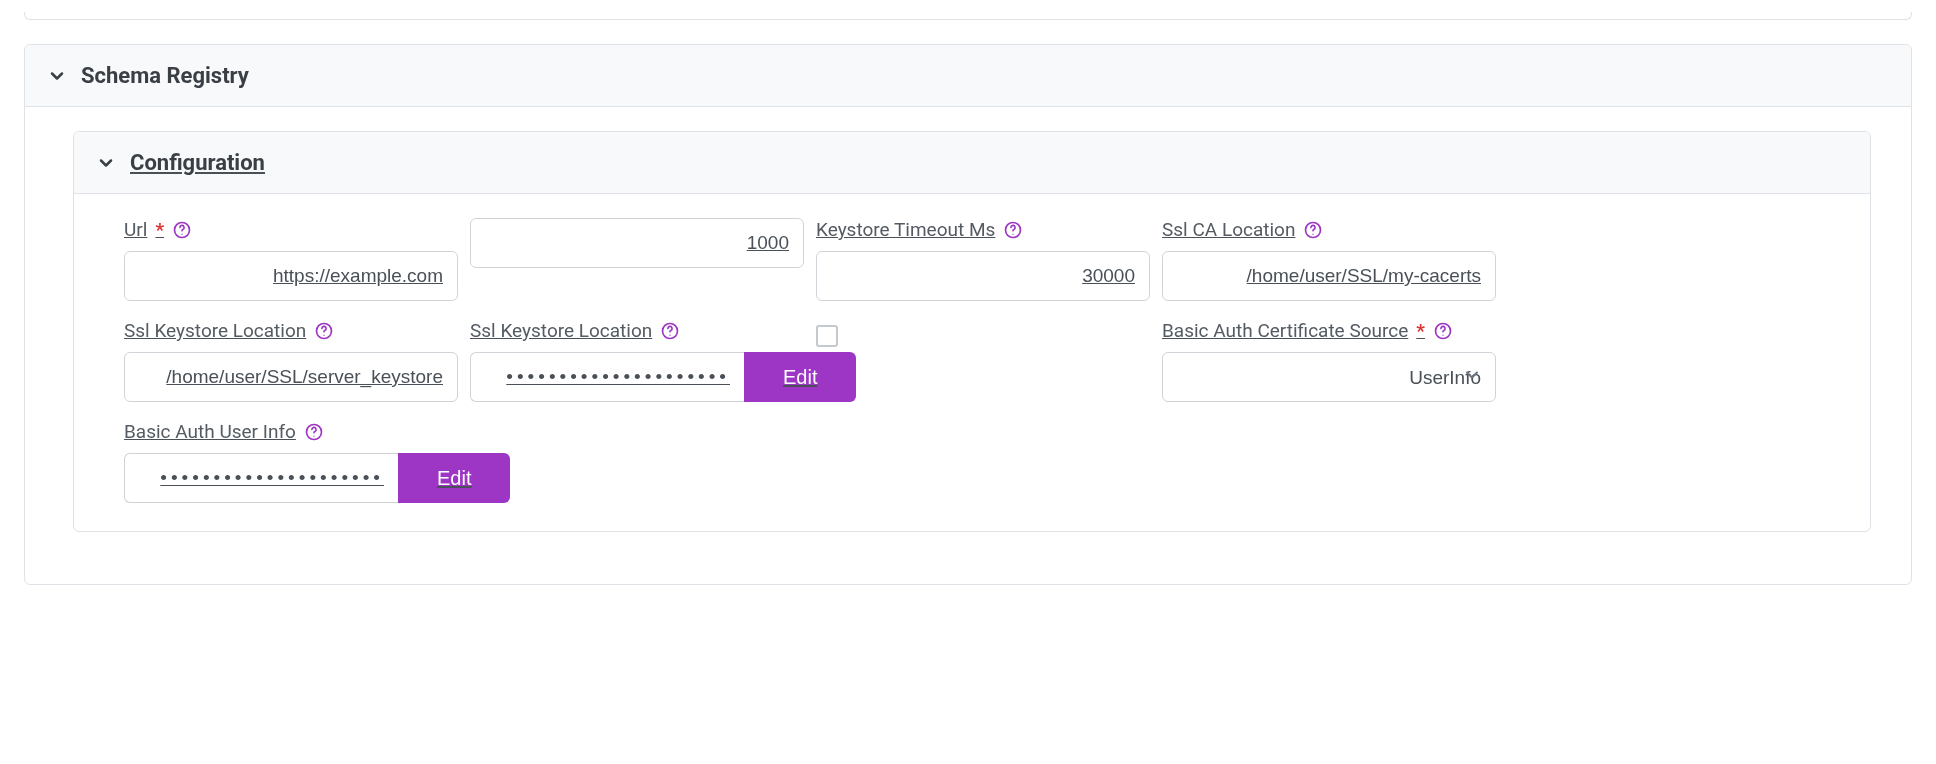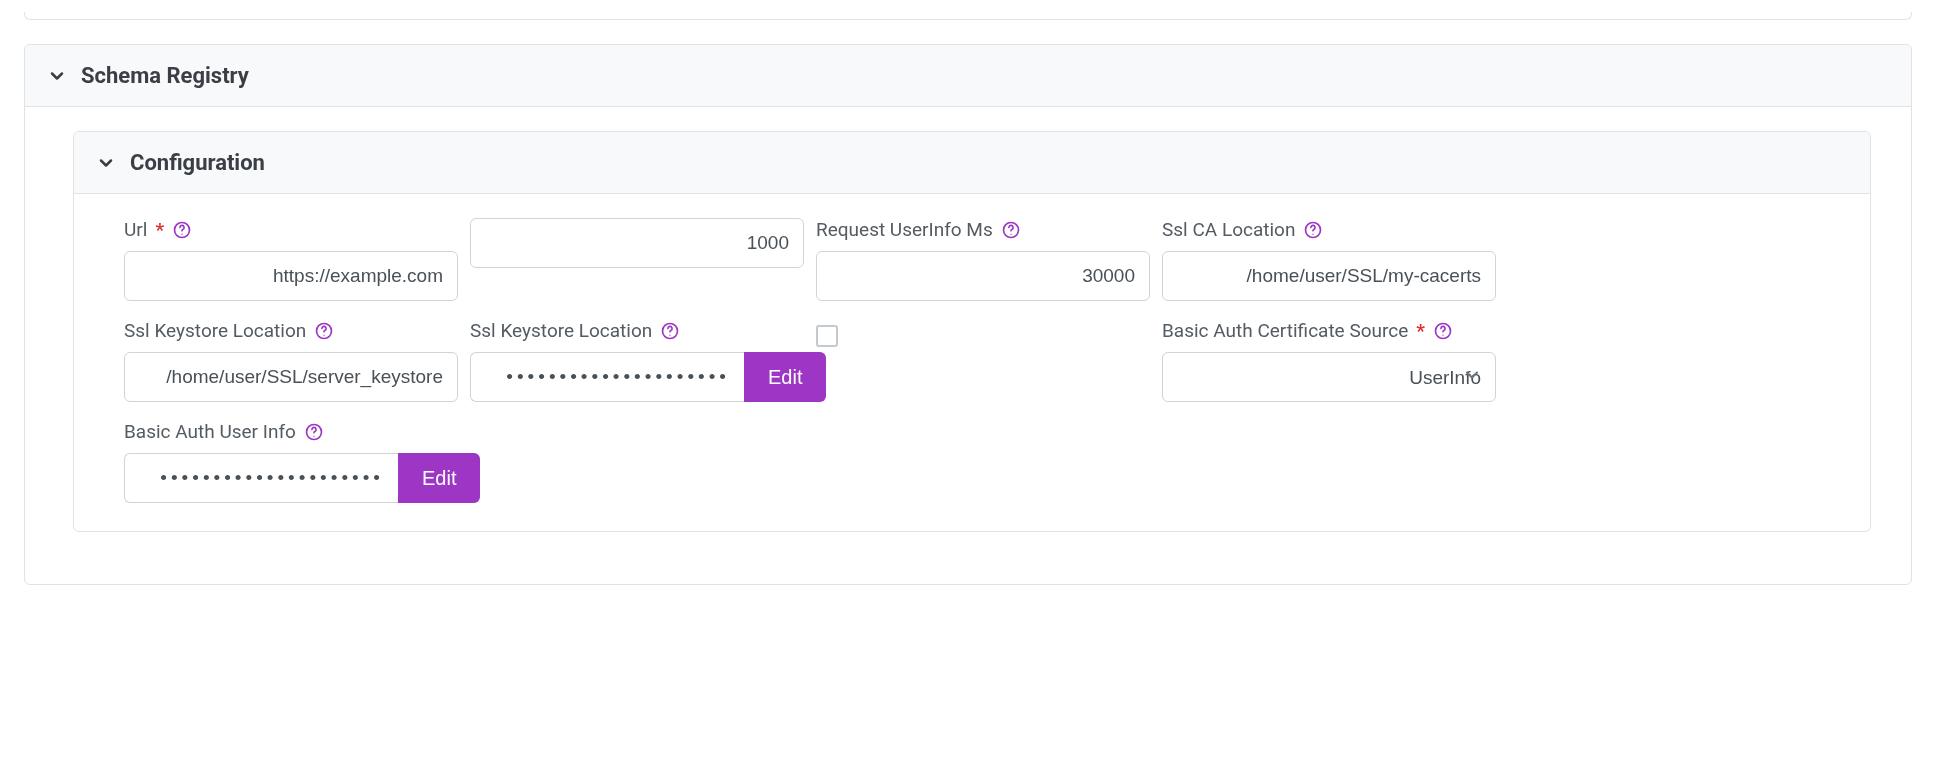--- a/index.html
+++ b/index.html
@@ -36,20 +36,21 @@
     font-size: 22px;
     font-weight: 700;
     color: #3a3f45;
   }
   .panel-body {
     padding: 24px 24px 28px 24px;
   }
   .panel-inner {
     margin-left: 24px;
     margin-right: 16px;
+    text-decoration: underline;
   }
   .chevron-icon {
     width: 20px;
     height: 20px;
     flex: none;
   }
   .chevron-icon svg { display:block; }
   .grid-row {
     display: flex;
     gap: 12px;
@@ -104,21 +105,21 @@
     border-radius: 6px 0 0 6px;
     letter-spacing: 4px;
   }
   .edit-btn {
     height: 50px;
     background: #9d36c4;
     color: #fff;
     border: none;
     border-radius: 0 6px 6px 0;
     font-size: 20px;
-    padding: 0 24px;
+    padding: 0 39px;
     cursor: pointer;
     font-weight: 500;
   }
   .checkbox-wrap {
     height: 50px;
     display: flex;
     align-items: flex-start;
     padding-top: 6px;
   }
   .checkbox {
@@ -198,21 +199,21 @@
               </div>
               <input class="input" type="text" value="https://example.com" style="">
             </div>
 
             <div class="field">
               <input class="input" type="text" value="1000" style="">
             </div>
 
             <div class="field">
               <div class="field-label-row">
-                <span>Request UserInfo Ms</span>
+                <span>Keystore Timeout Ms</span>
                 <span class="help-icon">
                   <svg viewBox="0 0 24 24" width="20" height="20" fill="none" stroke="#9d36c4" stroke-width="2">
                       <circle cx="12" cy="12" r="9"></circle>
                       <path d="M9.5 9a2.5 2.5 0 1 1 3.5 2.3c-.8.4-1 1-1 1.7" stroke-linecap="round"></path>
                       <circle cx="12" cy="17" r="0.8" fill="#9d36c4" stroke="none"></circle>
                     </svg>
                 </span>
               </div>
               <input class="input" type="text" value="30000" style="">
             </div>

